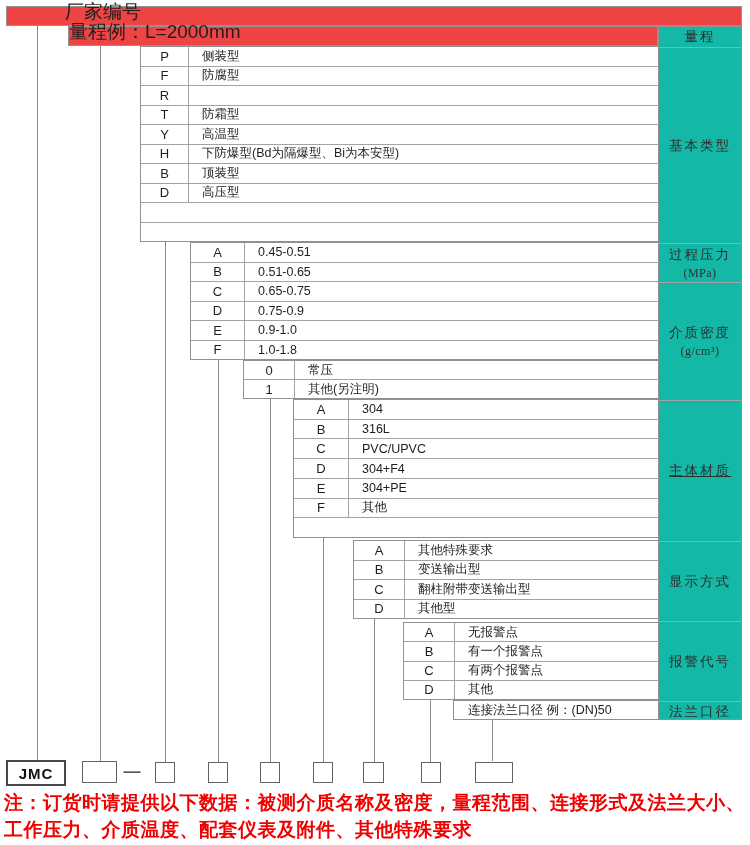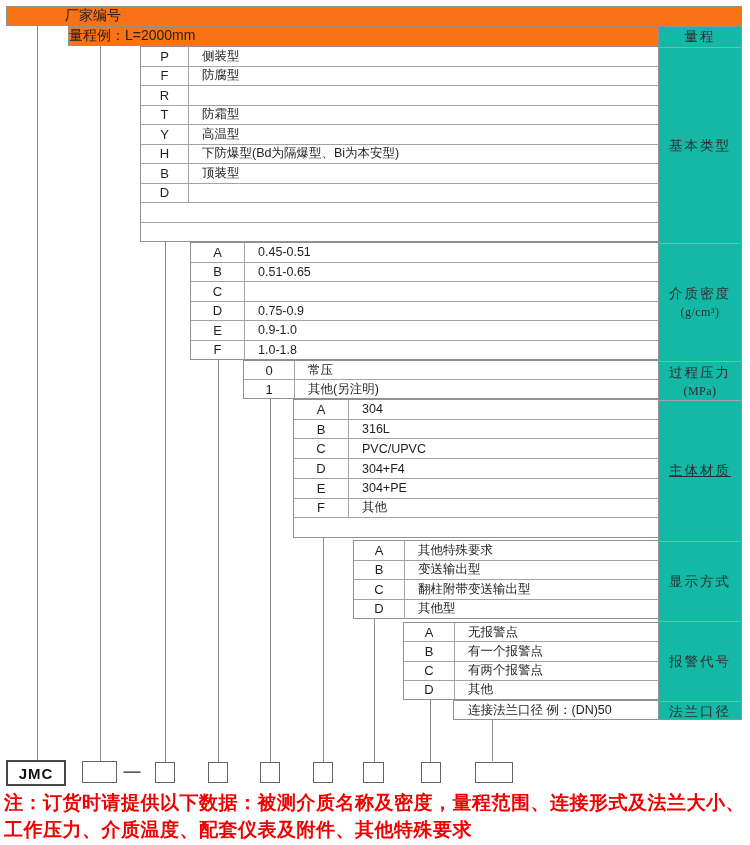--- a/index.html
+++ b/index.html
@@ -3,21 +3,21 @@
 <meta charset="utf-8">
 <style>
   html,body{margin:0;padding:0;background:#fff;}
   .canvas{
     position:relative;width:750px;height:845px;background:#fff;overflow:hidden;
     font-family:"Liberation Sans","DejaVu Sans",sans-serif;color:#1f1f1f;
   }
   
   .cellbox{
     position:absolute;border:1px solid #919191;box-sizing:border-box;
-    display:flex;align-items:flex-end;font-size:14px;background:#f97316;
+    display:flex;align-items:flex-end;font-size:19px;background:#ef4444;
   }
   
   .block{
     position:absolute;border:1px solid #919191;box-sizing:border-box;
     display:flex;flex-direction:column;background:#fff;
   }
   .row{flex:1;display:flex;align-items:stretch;border-top:1px solid #a3a3a3;min-height:0;}
   .row:first-child{border-top:none;}
   .code{
     display:flex;align-items:center;justify-content:center;
@@ -97,40 +97,42 @@
     <div class="row">
       <div class="code" style="width:47px;">H</div>
       <div class="desc">下防爆型(Bd为隔爆型、Bi为本安型)</div>
     </div>
     <div class="row">
       <div class="code" style="width:47px;">B</div>
       <div class="desc">顶装型</div>
     </div>
     <div class="row">
       <div class="code" style="width:47px;">D</div>
+      <div class="desc">高压型</div>
     </div>
     <div class="row">
       <div class="desc"></div>
     </div>
     <div class="row">
       <div class="desc"></div>
     </div>
   </div>
 
   <div class="block" style="left:190px;top:242px;width:469px;height:118px;">
     <div class="row">
       <div class="code" style="width:53px;">A</div>
       <div class="desc">0.45-0.51</div>
     </div>
     <div class="row">
       <div class="code" style="width:53px;">B</div>
       <div class="desc">0.51-0.65</div>
     </div>
     <div class="row">
       <div class="code" style="width:53px;">C</div>
+      <div class="desc">0.65-0.75</div>
     </div>
     <div class="row">
       <div class="code" style="width:53px;">D</div>
       <div class="desc">0.75-0.9</div>
     </div>
     <div class="row">
       <div class="code" style="width:53px;">E</div>
       <div class="desc">0.9-1.0</div>
     </div>
     <div class="row">
@@ -224,27 +226,27 @@
     </div>
   </div>
 
   <div class="labelcol">
     <div class="labelcell" style="height:20px;">
       <span>量程</span>
     </div>
     <div class="labelcell" style="height:196px;">
       <span>基本类型</span>
     </div>
+    <div class="labelcell" style="height:39px;">
+      <span>过程压力</span>
+      <span class="sub">(MPa)</span>
+    </div>
     <div class="labelcell" style="height:118px;">
       <span>介质密度</span>
       <span class="sub">(g/cm³)</span>
-    </div>
-    <div class="labelcell" style="height:39px;">
-      <span>过程压力</span>
-      <span class="sub">(MPa)</span>
     </div>
     <div class="labelcell" style="height:141px;text-decoration:underline;">
       <span>主体材质</span>
     </div>
     <div class="labelcell" style="height:80px;text-align:center;">
       <span>显示方式</span>
     </div>
     <div class="labelcell" style="height:80px;">
       <span>报警代号</span>
     </div>

